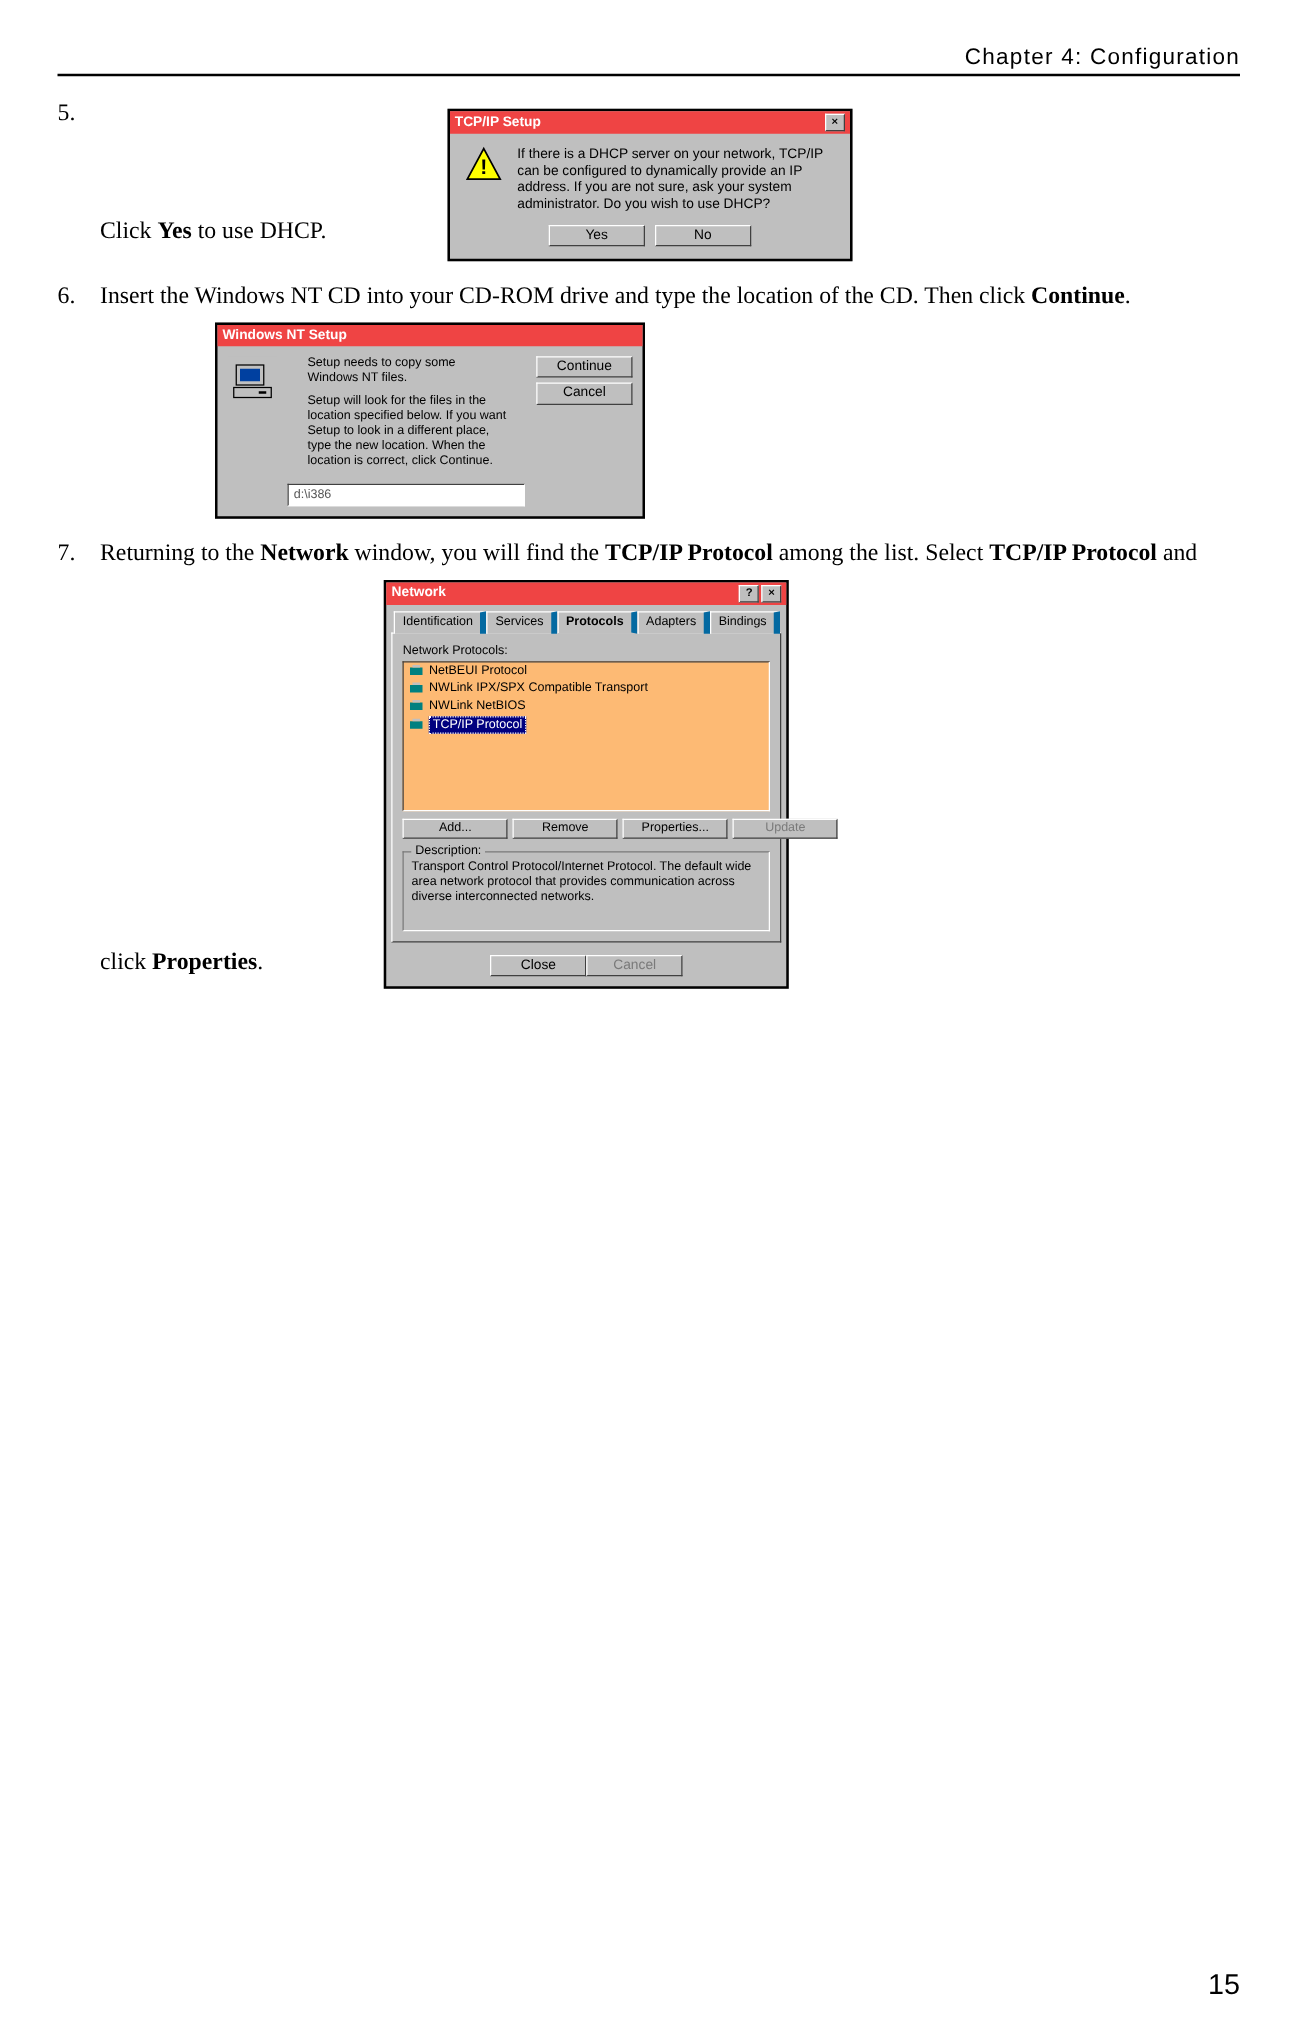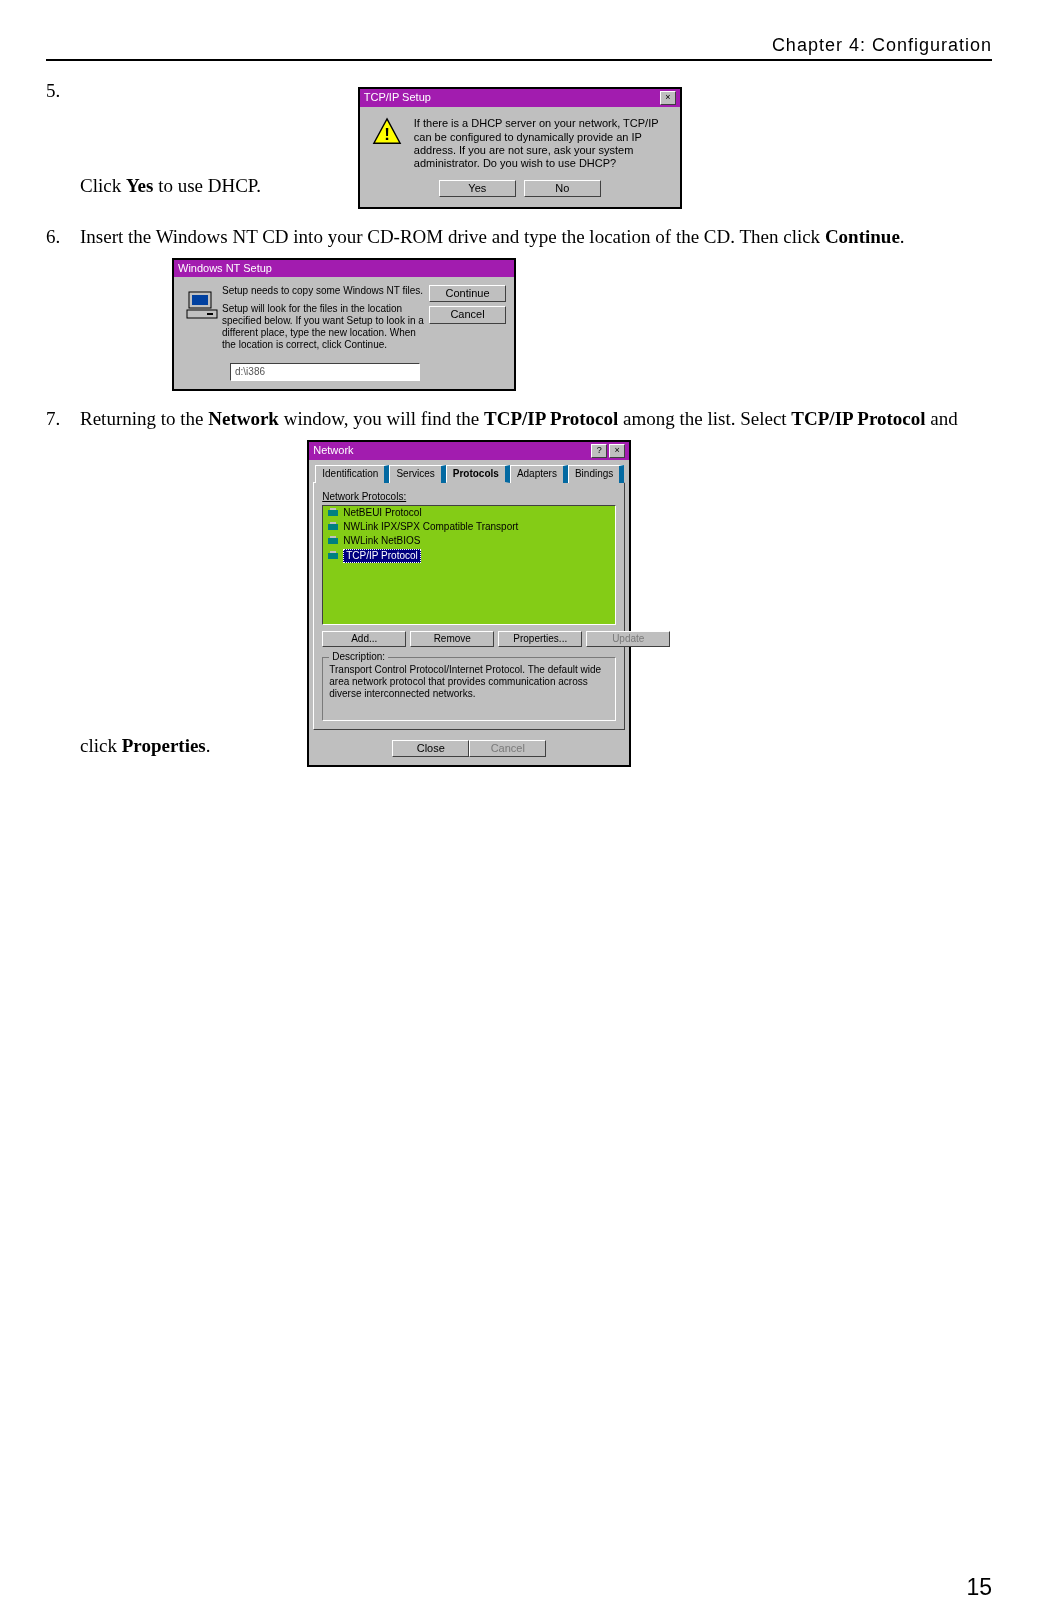--- a/index.html
+++ b/index.html
@@ -7,59 +7,59 @@
   .header{border-bottom:2px solid #000;text-align:right;padding-bottom:2px;font-family:Verdana,Helvetica,Arial,sans-serif;font-size:18px;letter-spacing:1px}
   .pagenum{position:absolute;bottom:28px;right:46px;font-family:Verdana,Helvetica,Arial,sans-serif;font-size:23px}
   ol.steps{list-style:none;margin:18px 0 0 0;padding:0}
   ol.steps>li{display:flex;align-items:flex-start;margin-top:6px}
   .num{width:30px;flex:0 0 30px;text-align:left;padding-right:4px}
   .body{flex:1}
   .b{font-weight:bold}
 
   
   .win{background:#bfbfbf;border:2px solid #000;display:inline-block;font-family:"MS Sans Serif",Tahoma,Arial,sans-serif;font-size:11px;color:#000;margin:8px 0 10px 92px;line-height:1.2}
-  .titlebar{background:#a21caf;color:#fff;font-weight:normal;padding:2px 4px;display:flex;align-items:flex-start;justify-content:space-between}
+  .titlebar{background:#ef4444;color:#fff;font-weight:bold;padding:2px 4px;display:flex;align-items:center;justify-content:space-between}
   .titlebar .tbbtns{display:flex;gap:2px}
   .tbbtn{width:14px;height:12px;background:#bfbfbf;border-top:1px solid #fff;border-left:1px solid #fff;border-right:1px solid #404040;border-bottom:1px solid #404040;font-size:9px;line-height:10px;text-align:center;color:#000}
   .wbody{padding:10px 12px 10px 12px}
   .btn95{background:#bfbfbf;border-top:1px solid #fff;border-left:1px solid #fff;border-right:1px solid #404040;border-bottom:1px solid #404040;padding:1px 10px;font-size:11px;min-width:55px;text-align:center}
   .btn95.off{color:#7a7a7a}
   .row{display:flex;gap:8px;justify-content:center;margin-top:10px}
   .msgrow{display:flex;gap:12px;align-items:flex-start}
   .warnicon{width:30px;height:30px;flex:0 0 30px}
   .warnicon svg{width:30px;height:30px}
   .msgtext{font-size:11px;max-width:250px}
 
   
   .win6 .wbody{padding:0}
-  .win6 .inner{display:flex;gap:0;padding:8px 8px}
+  .win6 .inner{display:flex;gap:24px;padding:8px 8px}
   .win6 .msgtext{max-width:220px;font-size:10px}
   .win6 .side{display:flex;flex-direction:column;gap:4px}
   .sunken{background:#fff;border-top:1px solid #404040;border-left:1px solid #404040;border-right:1px solid #fff;border-bottom:1px solid #fff;padding:2px 4px;font-size:10px;color:#555;width:180px;margin:4px 8px 8px 56px}
   .pcicon{width:40px;height:40px;flex:0 0 40px;background:#bfbfbf;display:flex;align-items:center;justify-content:center}
   .pcicon svg{width:34px;height:34px}
 
   
   .win7{width:320px}
   .tabs{display:flex;padding:4px 6px 0 6px;gap:0;font-size:10px}
   .tab{border-top:1px solid #fff;border-left:1px solid #fff;border-right:5px solid #0369a1;background:#bfbfbf;padding:2px 6px;position:relative;top:1px}
   .tab.active{background:#bfbfbf;border-bottom:1px solid #bfbfbf;font-weight:bold}
   .tabpanel{border-top:1px solid #fff;border-left:1px solid #fff;border-right:1px solid #404040;border-bottom:1px solid #404040;margin:0 4px 4px 4px;padding:8px}
   .label{font-size:10px;margin-bottom:2px}
-  .listbox{background:#84cc16;border-top:1px solid #404040;border-left:1px solid #404040;border-right:1px solid #fff;border-bottom:1px solid #fff;height:118px;overflow:hidden}
+  .listbox{background:#fdba74;border-top:1px solid #404040;border-left:1px solid #404040;border-right:1px solid #fff;border-bottom:1px solid #fff;height:118px;overflow:hidden}
   .li{display:flex;align-items:center;gap:4px;padding:1px 4px;font-size:10px}
   .li .pi{width:12px;height:12px;flex:0 0 12px}
   .li.sel span.txt{background:#00007f;color:#fff;border:1px dotted #fff;padding:0 2px}
   .btnrow{display:flex;gap:4px;margin-top:6px}
   .btnrow .btn95{min-width:62px;font-size:10px}
   .group{border-top:1px solid #7a7a7a;border-left:1px solid #7a7a7a;border-right:1px solid #fff;border-bottom:1px solid #fff;margin-top:10px;padding:6px 6px 20px 6px;position:relative}
   .group .gl{position:absolute;top:-7px;left:6px;background:#bfbfbf;padding:0 3px;font-size:10px}
   .desc{font-size:10px;color:#000}
   .dlgbtns{display:flex;gap:0;justify-content:center;padding:6px 0 8px 0}
-  .u{text-decoration:underline}
+  .u{}
 </style>
 </head>
 <body>
 
 <div class="page">
   <div class="header">Chapter 4: Configuration</div>
 
   <ol class="steps">
 
     <li>

